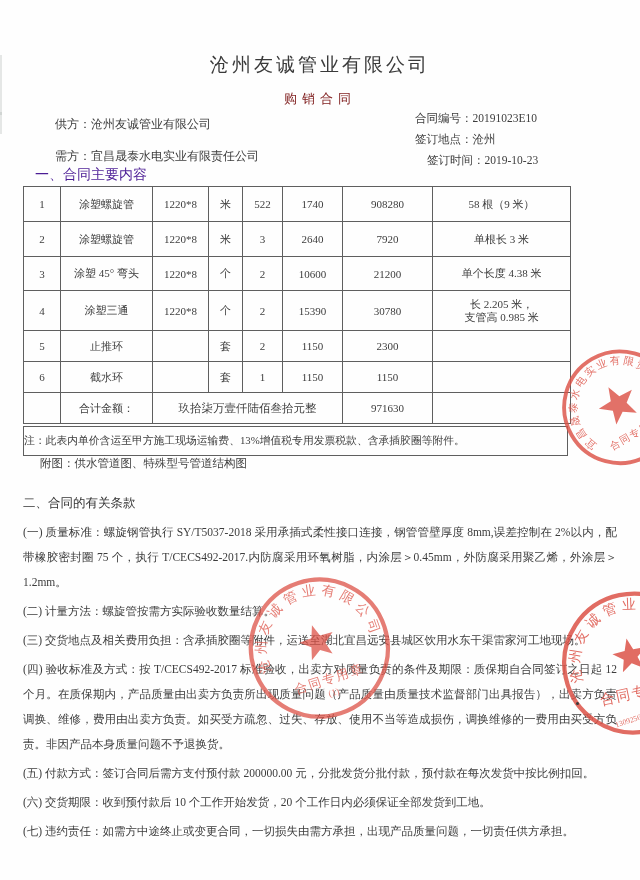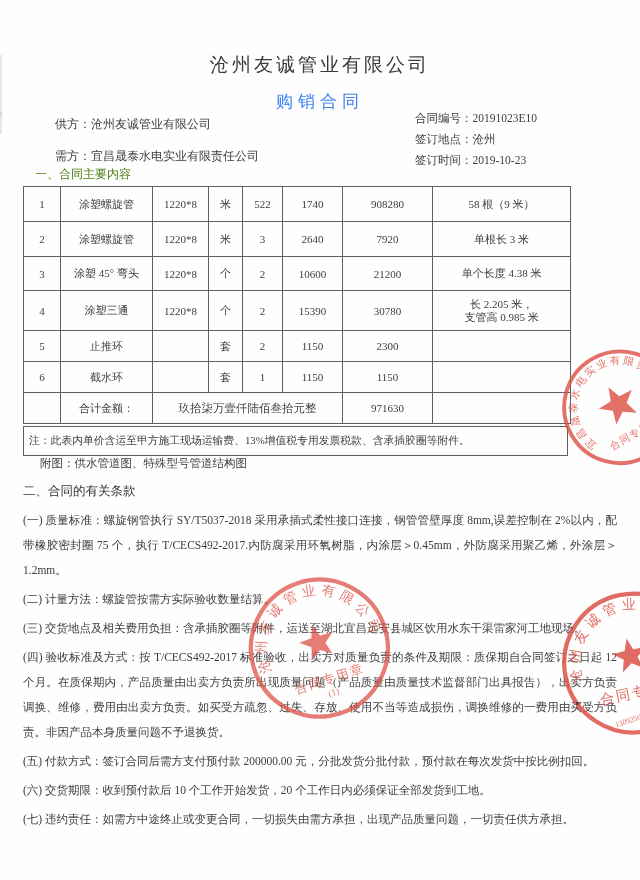--- a/index.html
+++ b/index.html
@@ -4,38 +4,38 @@
 <style>
   html,body{margin:0;padding:0;background:#ffffff;}
   #page{
     position:relative;width:640px;height:880px;background:#fefefe;
     overflow:hidden;
     font-family:"Liberation Serif","DejaVu Serif",serif;
     color:#3f3f3f;
   }
   .abs{position:absolute;}
   .title1{top:52px;left:0;width:640px;text-align:center;font-size:19px;letter-spacing:3px;color:#3a3a3a;}
-  .title2{top:90px;left:0;width:640px;text-align:center;font-size:17px;letter-spacing:5px;color:#3b82f6;}
+  .title2{top:90px;left:0;width:640px;text-align:center;font-size:13px;letter-spacing:5px;color:#7f1d1d;}
   .meta{font-size:12px;color:#3c3c3c;white-space:nowrap;}
   .metaR{font-size:11.5px;color:#3c3c3c;white-space:nowrap;}
-  .sec-head{font-size:12px;color:#4d7c0f;white-space:nowrap;}
+  .sec-head{font-size:14px;color:#4c1d95;white-space:nowrap;}
   #flow{top:186px;left:23px;width:594px;}
   table.items{border-collapse:collapse;table-layout:fixed;width:547px;}
   table.items td,table.items th{
     border:1px solid #5f5f5f;font-weight:normal;text-align:center;
     font-size:11px;color:#3d3d3d;padding:0 1px;overflow:hidden;
   }
   td.remark{white-space:pre-line;line-height:13px;}
   .notebox{
     width:545px;border:1px solid #5f5f5f;margin-top:2px;height:30px;
     display:flex;align-items:center;font-size:10.8px;color:#3d3d3d;
-    padding-left:5px;box-sizing:border-box;white-space:nowrap;
+    box-sizing:border-box;white-space:nowrap;
   }
   .attach{font-size:11.5px;color:#3d3d3d;padding-left:17px;}
-  .sec2{margin-top:12px;font-size:12.5px;color:#333;}
+  .sec2{margin-top:24px;font-size:12.5px;color:#333;}
   .clauses{margin-top:8px;width:594px;}
   .clause{margin:0 0 4px 0;font-size:11.5px;line-height:25px;color:#3c3c3c;text-align:justify;}
   .stamp{pointer-events:none;}
   .edge-mark{background:rgba(140,150,145,0.22);}
   .ink-dot{width:3px;height:3px;border-radius:50%;background:#3a3a3a;}
 </style>
 </head>
 <body>
 
 <div id="page">
@@ -43,21 +43,21 @@
   <div class="abs edge-mark" style="left:0;top:55px;width:2px;height:60px;"></div>
   <div class="abs edge-mark" style="left:0;top:112px;width:2px;height:22px;"></div>
 
   <div class="abs title1">沧州友诚管业有限公司</div>
   <div class="abs title2">购销合同</div>
 
   <div class="abs meta" style="left:55px;top:148px;">需方：宜昌晟泰水电实业有限责任公司</div>
   <div class="abs meta" style="left:55px;top:116px;">供方：沧州友诚管业有限公司</div>
   <div class="abs metaR" style="left:415px;top:111px;">合同编号：20191023E10</div>
   <div class="abs metaR" style="left:415px;top:132px;">签订地点：沧州</div>
-  <div class="abs metaR" style="left:415px;top:153px;">签订时间：2019-10-23</div>
+  <div class="abs metaR" style="left:427px;top:153px;">签订时间：2019-10-23</div>
   <div class="abs sec-head" style="left:35px;top:166px;">一、合同主要内容</div>
 
   <div id="flow" class="abs">
 
     <table class="items">
       <colgroup>
         <col style="width:37px">
           <col style="width:92px">
           <col style="width:56px">
           <col style="width:34px">

